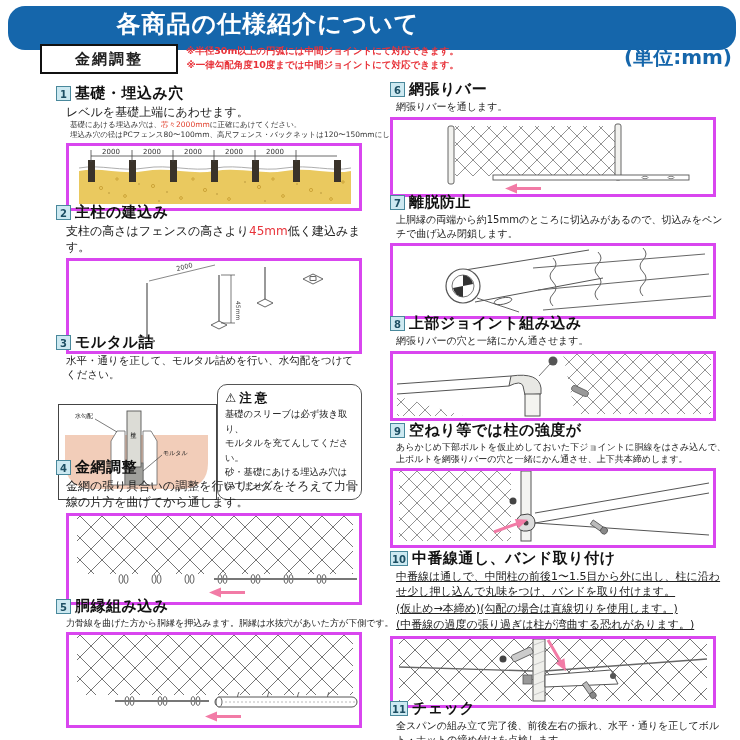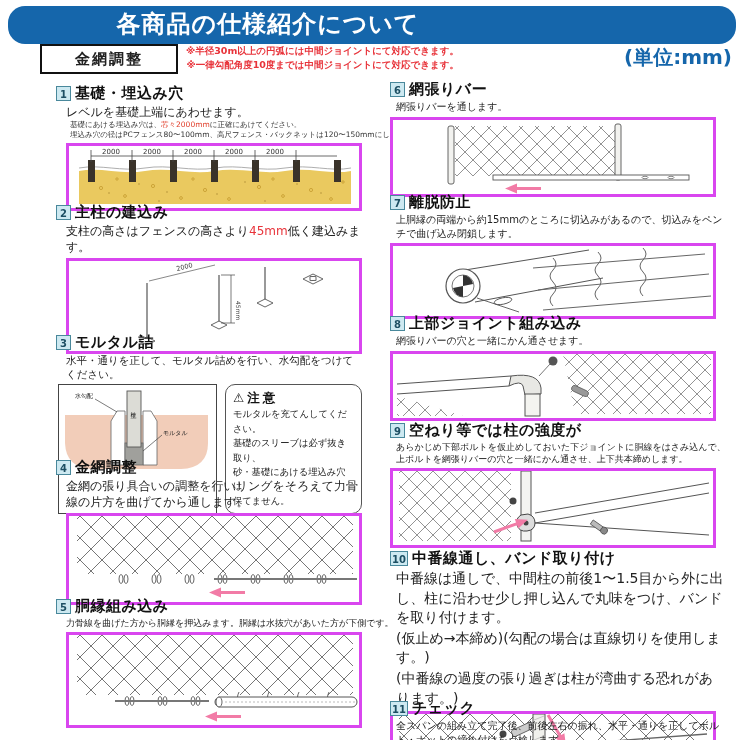--- a/index.html
+++ b/index.html
@@ -1,46 +1,46 @@
 <!DOCTYPE html>
 <html><head>
 <meta charset="utf-8">
 <style>
   html,body{margin:0;padding:0;background:#fff;}
   #page{position:relative;width:740px;height:740px;background:#fff;overflow:hidden;
         font-family:"DejaVu Sans","Liberation Sans",sans-serif;color:#222;}
   
-  .titlebar{position:absolute;top:6px;left:8px;right:4px;height:38px;background:#1566ab;border-radius:17px;}
+  .titlebar{position:absolute;top:6px;left:8px;right:4px;height:44px;background:#1566ab;border-radius:17px;}
   .titlebar .tt{position:absolute;left:0;top:2px;width:520px;text-align:center;color:#fff;
         font-size:24px;font-weight:bold;letter-spacing:1px;}
   .labelbox{position:absolute;top:44px;left:40px;width:134px;height:26px;border:2px solid #111;
         text-align:center;line-height:26px;font-size:15px;font-weight:bold;letter-spacing:2px;background:#fff;}
   .rednotes{position:absolute;top:44px;left:186px;color:#e8333a;font-size:9.5px;font-weight:bold;line-height:1.45;text-align:right;}
   .unit{position:absolute;top:44px;right:8px;color:#1566ab;font-size:20px;font-weight:bold;}
   
   .col-l{position:absolute;left:40px;width:322px;top:0;height:740px;}
   .col-r{position:absolute;left:388px;width:338px;top:0;height:740px;}
   .sec{position:absolute;left:0;width:100%;}
   .h{display:flex;align-items:center;margin-left:16px;gap:4px;}
   .col-r .h{margin-left:2px;}
   .badge{display:inline-block;min-width:15px;height:15px;padding:0 1px;background:#cde9f1;border:1px solid #49889b;
         color:#1d4f63;font-size:10px;font-weight:bold;text-align:center;line-height:15px;box-sizing:border-box;}
   .t{font-size:15px;font-weight:bold;color:#111;letter-spacing:0.5px;}
   .b{margin-left:26px;font-size:12px;line-height:1.35;color:#222;margin-top:1px;}
   .col-r .b{margin-left:8px;font-size:10px;}
   .b.small9{font-size:9px;white-space:nowrap;}
   .col-r .b.f9{font-size:9px;}
-  .col-r .b.f95{font-size:14px;line-height:1.4;}
+  .col-r .b.f95{font-size:11px;line-height:1.4;text-decoration:underline;}
   .note{margin-left:30px;font-size:7.5px;color:#333;line-height:1.35;white-space:nowrap;}
   .em{color:#e03c28;}
   .red{color:#e8333a;}
   .diag{margin-left:26px;width:290px;border:3px solid #d946ef;background:#fff;margin-top:3px;overflow:hidden;}
   .col-r .diag{margin-left:2px;width:320px;}
   .diag svg{display:block;}
-  .row3{display:flex;margin-left:18px;margin-top:3px;gap:8px;}
+  .row3{display:flex;margin-left:18px;margin-top:3px;gap:0;align-items:flex-end;}
   .d3box{width:157px;border:1px solid #444;background:#fff;}
   .warn{flex:1;border:1.5px solid #555;border-radius:10px;padding:5px 7px;background:#fff;}
   .warn .wt{font-size:12.5px;font-weight:bold;letter-spacing:3px;color:#111;}
   .warn .wl{font-size:9.3px;line-height:1.55;color:#222;}
 </style>
 </head>
 <body>
 
 <div id="page">
 
@@ -189,22 +189,22 @@
             <rect x="68" y="6" width="14" height="56" fill="#dcdcd6" stroke="#555" stroke-width="0.9"></rect>
             <line x1="36" y1="14" x2="58" y2="27" stroke="#444" stroke-width="0.7"></line>
             <text x="16" y="13" font-size="6" fill="#222">水勾配</text>
             <text x="75" y="22" font-size="6" fill="#222" text-anchor="middle" style="writing-mode:vertical-rl">主柱</text>
             <line x1="103" y1="50" x2="84" y2="66" stroke="#444" stroke-width="0.7"></line>
             <text x="104" y="50" font-size="6" fill="#222">モルタル</text>
           </svg>
         </div>
         <div class="warn">
           <div class="wt"><span>⚠</span><span>注意</span></div>
+          <div class="wl">基礎のスリーブは必ず抜き取り、</div>
           <div class="wl">モルタルを充てんしてください。</div>
-          <div class="wl">基礎のスリーブは必ず抜き取り、</div>
           <div class="wl">砂・基礎にあける埋込み穴は</div>
           <div class="wl">保てません。</div>
         </div>
       </div>
     </div>
 
     <div class="sec" style="top:458px">
       <div class="h">
         <span class="badge">4</span>
         <span class="t">金網調整</span>

